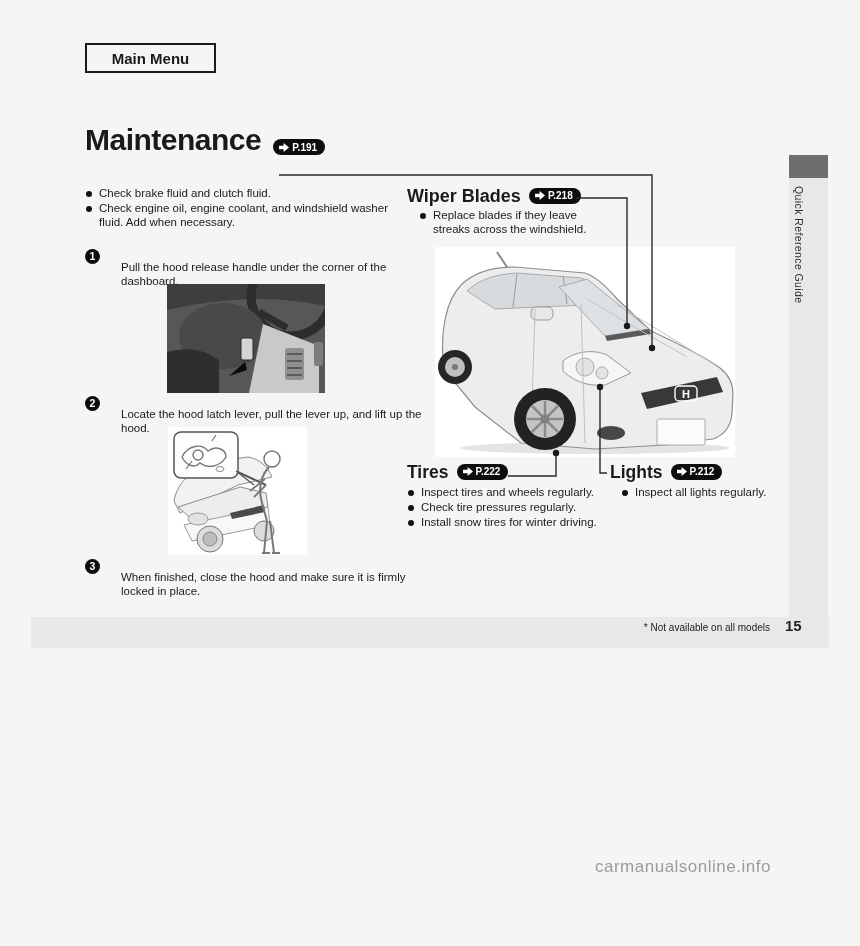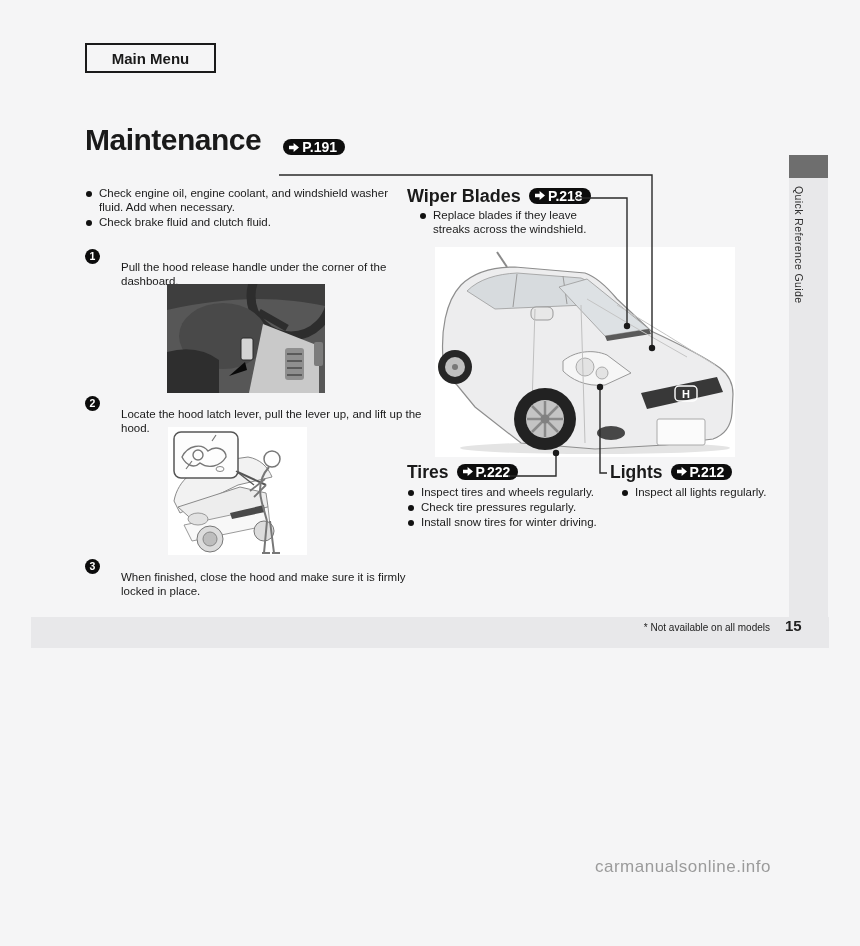--- a/index.html
+++ b/index.html
@@ -13,31 +13,31 @@
   .footer-band{position:absolute;left:31px;top:617px;width:798px;height:31px;background:#e8e8ea;}
   .footnote{position:absolute;left:530px;top:622px;width:240px;text-align:right;font-size:10px;color:#222;}
   .page-num{position:absolute;left:785px;top:617px;font-size:15px;font-weight:700;color:#222;}
   .sidebar{position:absolute;left:789px;top:155px;width:39px;height:462px;background:#e8e8ea;}
   .sidebar-tab{position:absolute;left:0;top:0;width:39px;height:23px;background:#6e6e6e;}
   .sidebar-label{position:absolute;left:4px;top:31px;writing-mode:vertical-rl;
     font-size:10.5px;letter-spacing:.4px;color:#2f2f2f;white-space:nowrap;}
   .watermark{position:absolute;left:595px;top:857px;font-size:17px;color:#9b9b9b;letter-spacing:.5px;}
 
   
-  .title-row{position:absolute;left:85px;top:124px;display:flex;align-items:flex-end;gap:22px;}
+  .title-row{position:absolute;left:85px;top:124px;display:flex;align-items:flex-end;gap:12px;}
   h1{margin:0;font-size:30px;font-weight:bold;letter-spacing:-.5px;line-height:32px;}
   .sec-head{position:absolute;display:flex;align-items:center;gap:8px;}
   .sec-head h2{margin:0;font-size:18px;font-weight:bold;line-height:20px;}
   .sec-head.small h2{font-size:17.5px;}
   .uh-head{left:85px;top:162px;}
   .wb-head{left:407px;top:186px;}
   .ti-head{left:407px;top:462px;}
   .li-head{left:610px;top:462px;}
   .badge{display:inline-flex;align-items:center;gap:3px;background:#0d0d0d;color:#fff;
-    border-radius:9px;padding:2px 8px 2px 6px;font-size:14px;font-weight:bold;
+    border-radius:9px;padding:2px 8px 2px 6px;font-size:10px;font-weight:bold;
     height:12px;cursor:pointer;margin-bottom:1px;}
   .badge svg{display:block;}
 
   
   .blist{position:absolute;margin:0;padding:0;list-style:none;font-size:11.5px;line-height:13.8px;}
   .blist li{display:flex;margin-bottom:1px;}
   .blist .dot{flex:0 0 auto;width:6px;height:6px;border-radius:50%;background:#111;margin:4px 7px 0 0;}
   .uh-list{left:86px;top:187px;width:328px;}
   .wb-list{left:420px;top:209px;width:192px;}
   .ti-list{left:408px;top:486px;width:192px;}
@@ -79,25 +79,25 @@
             <path d="M0,2.7 H4.6 V0 L10,4.5 L4.6,9 V6.3 H0 Z" fill="#fff"></path>
           </svg>
         </span>
       <span>P.191</span>
     </span>
   </div>
 
   <ul class="blist uh-list">
     <li>
         <span class="dot"></span>
+        <span>Check brake fluid and clutch fluid.</span>
+      </li>
+    <li>
+        <span class="dot"></span>
         <span>Check engine oil, engine coolant, and windshield washer fluid. Add when necessary.</span>
-      </li>
-    <li>
-        <span class="dot"></span>
-        <span>Check brake fluid and clutch fluid.</span>
       </li>
   </ul>
 
   <div class="step step1">
     <span class="step-num">1</span>
     <p>Pull the hood release handle under the corner of the dashboard.</p>
   </div>
 
   <div class="fig fig1">
     <svg width="158" height="109" viewBox="0 0 158 109">

